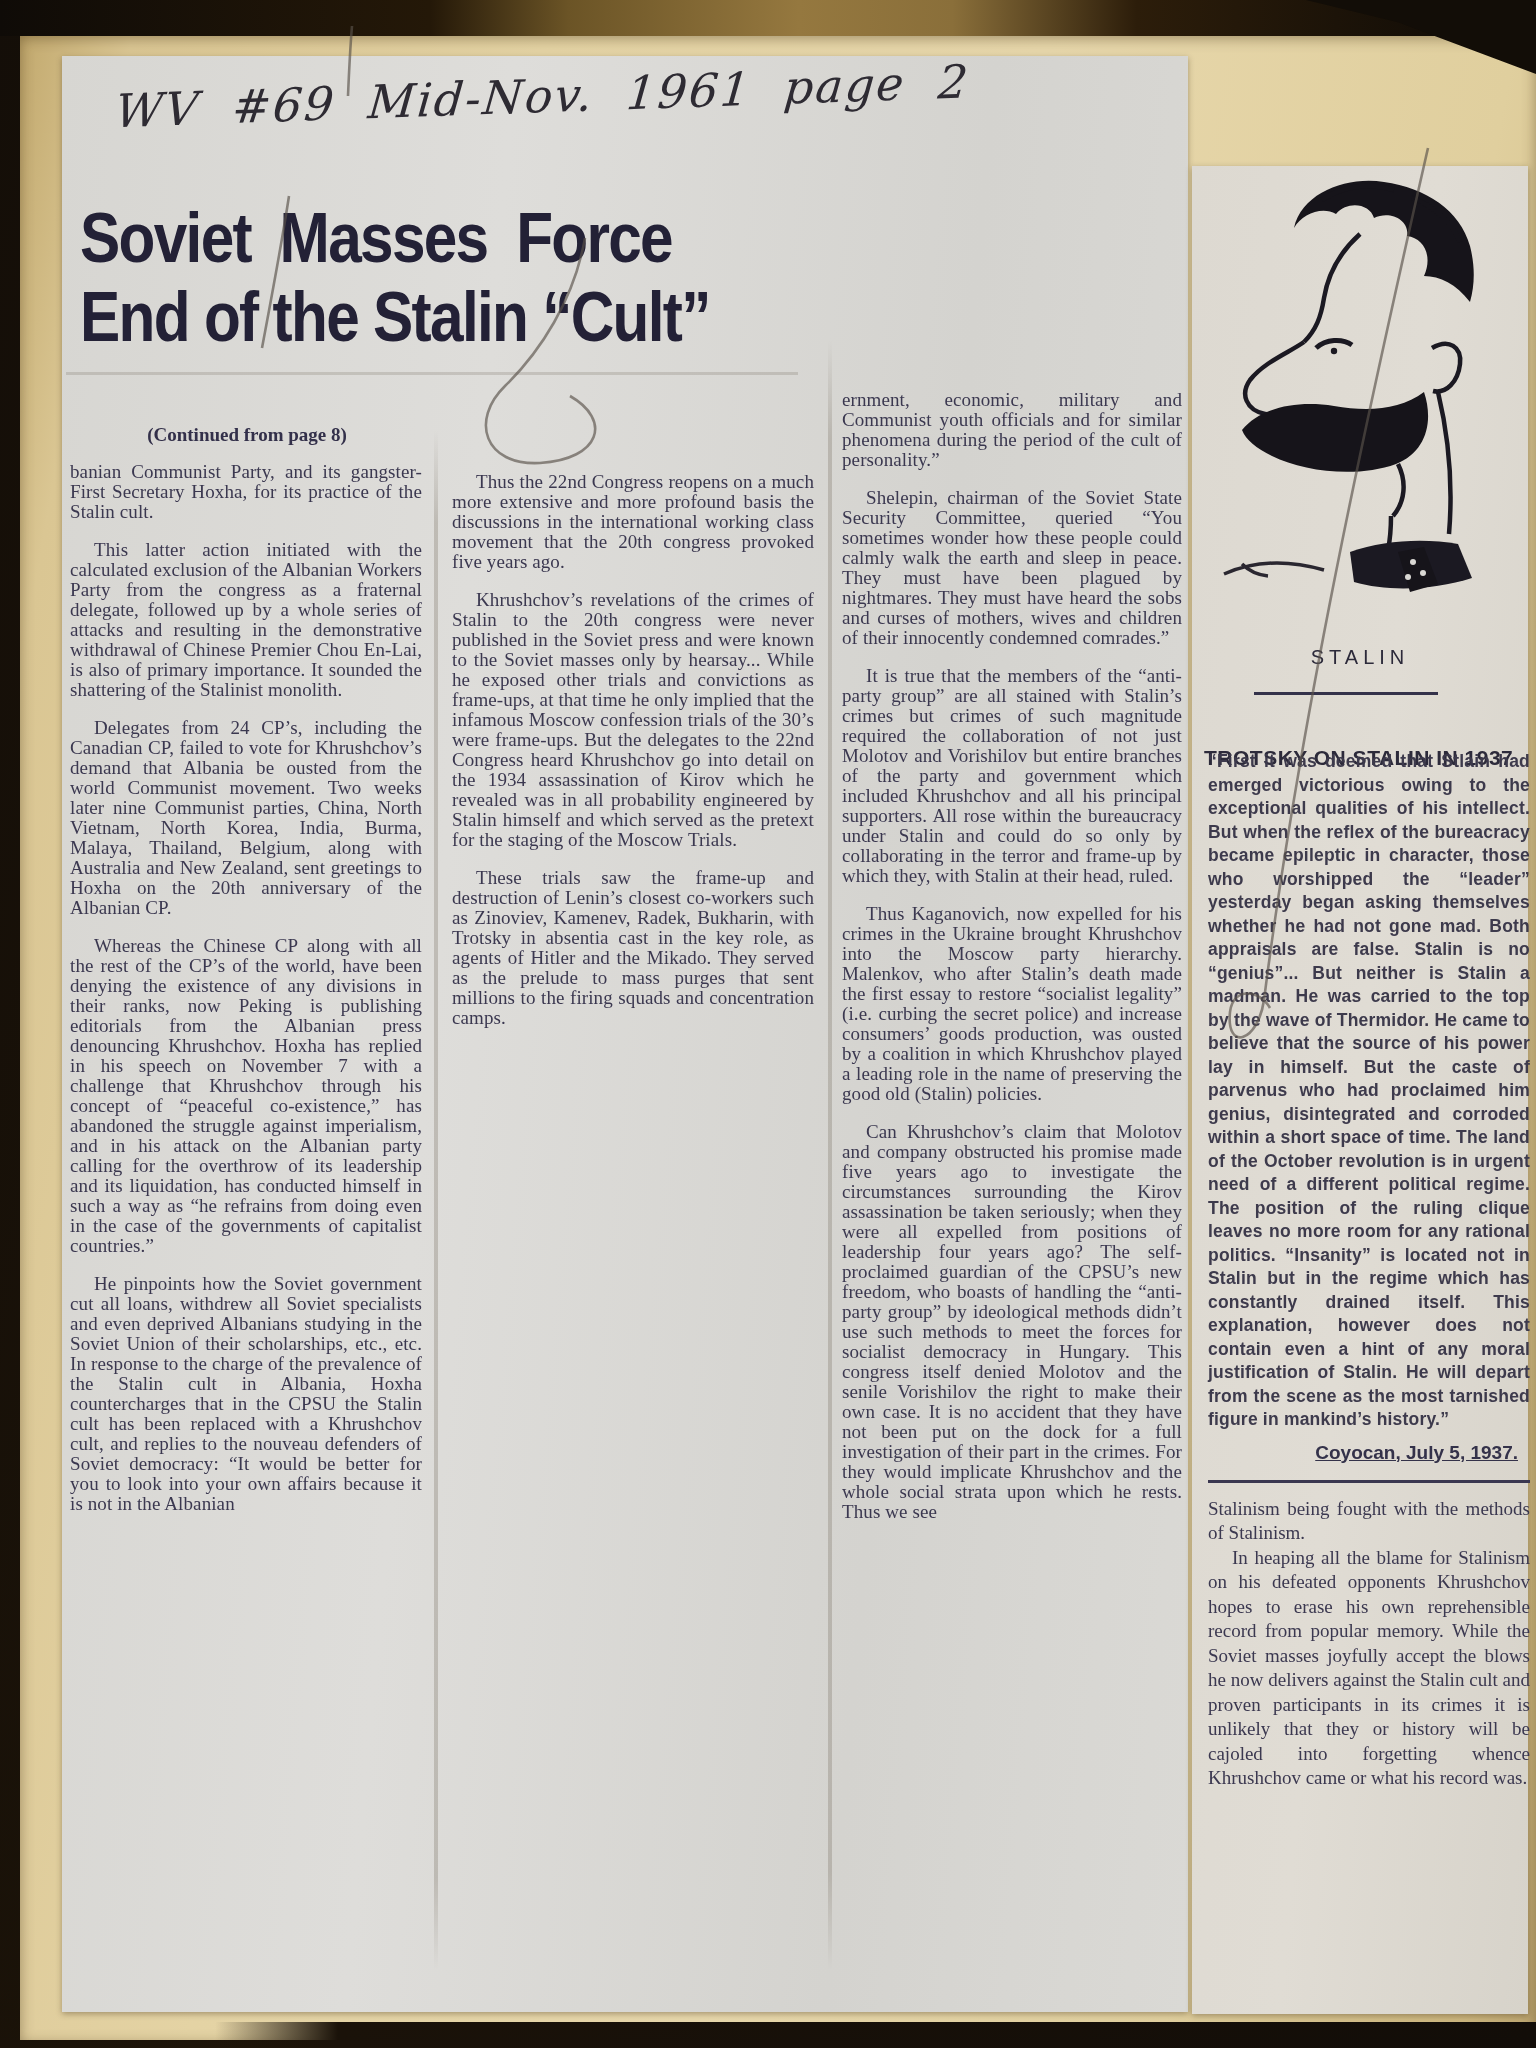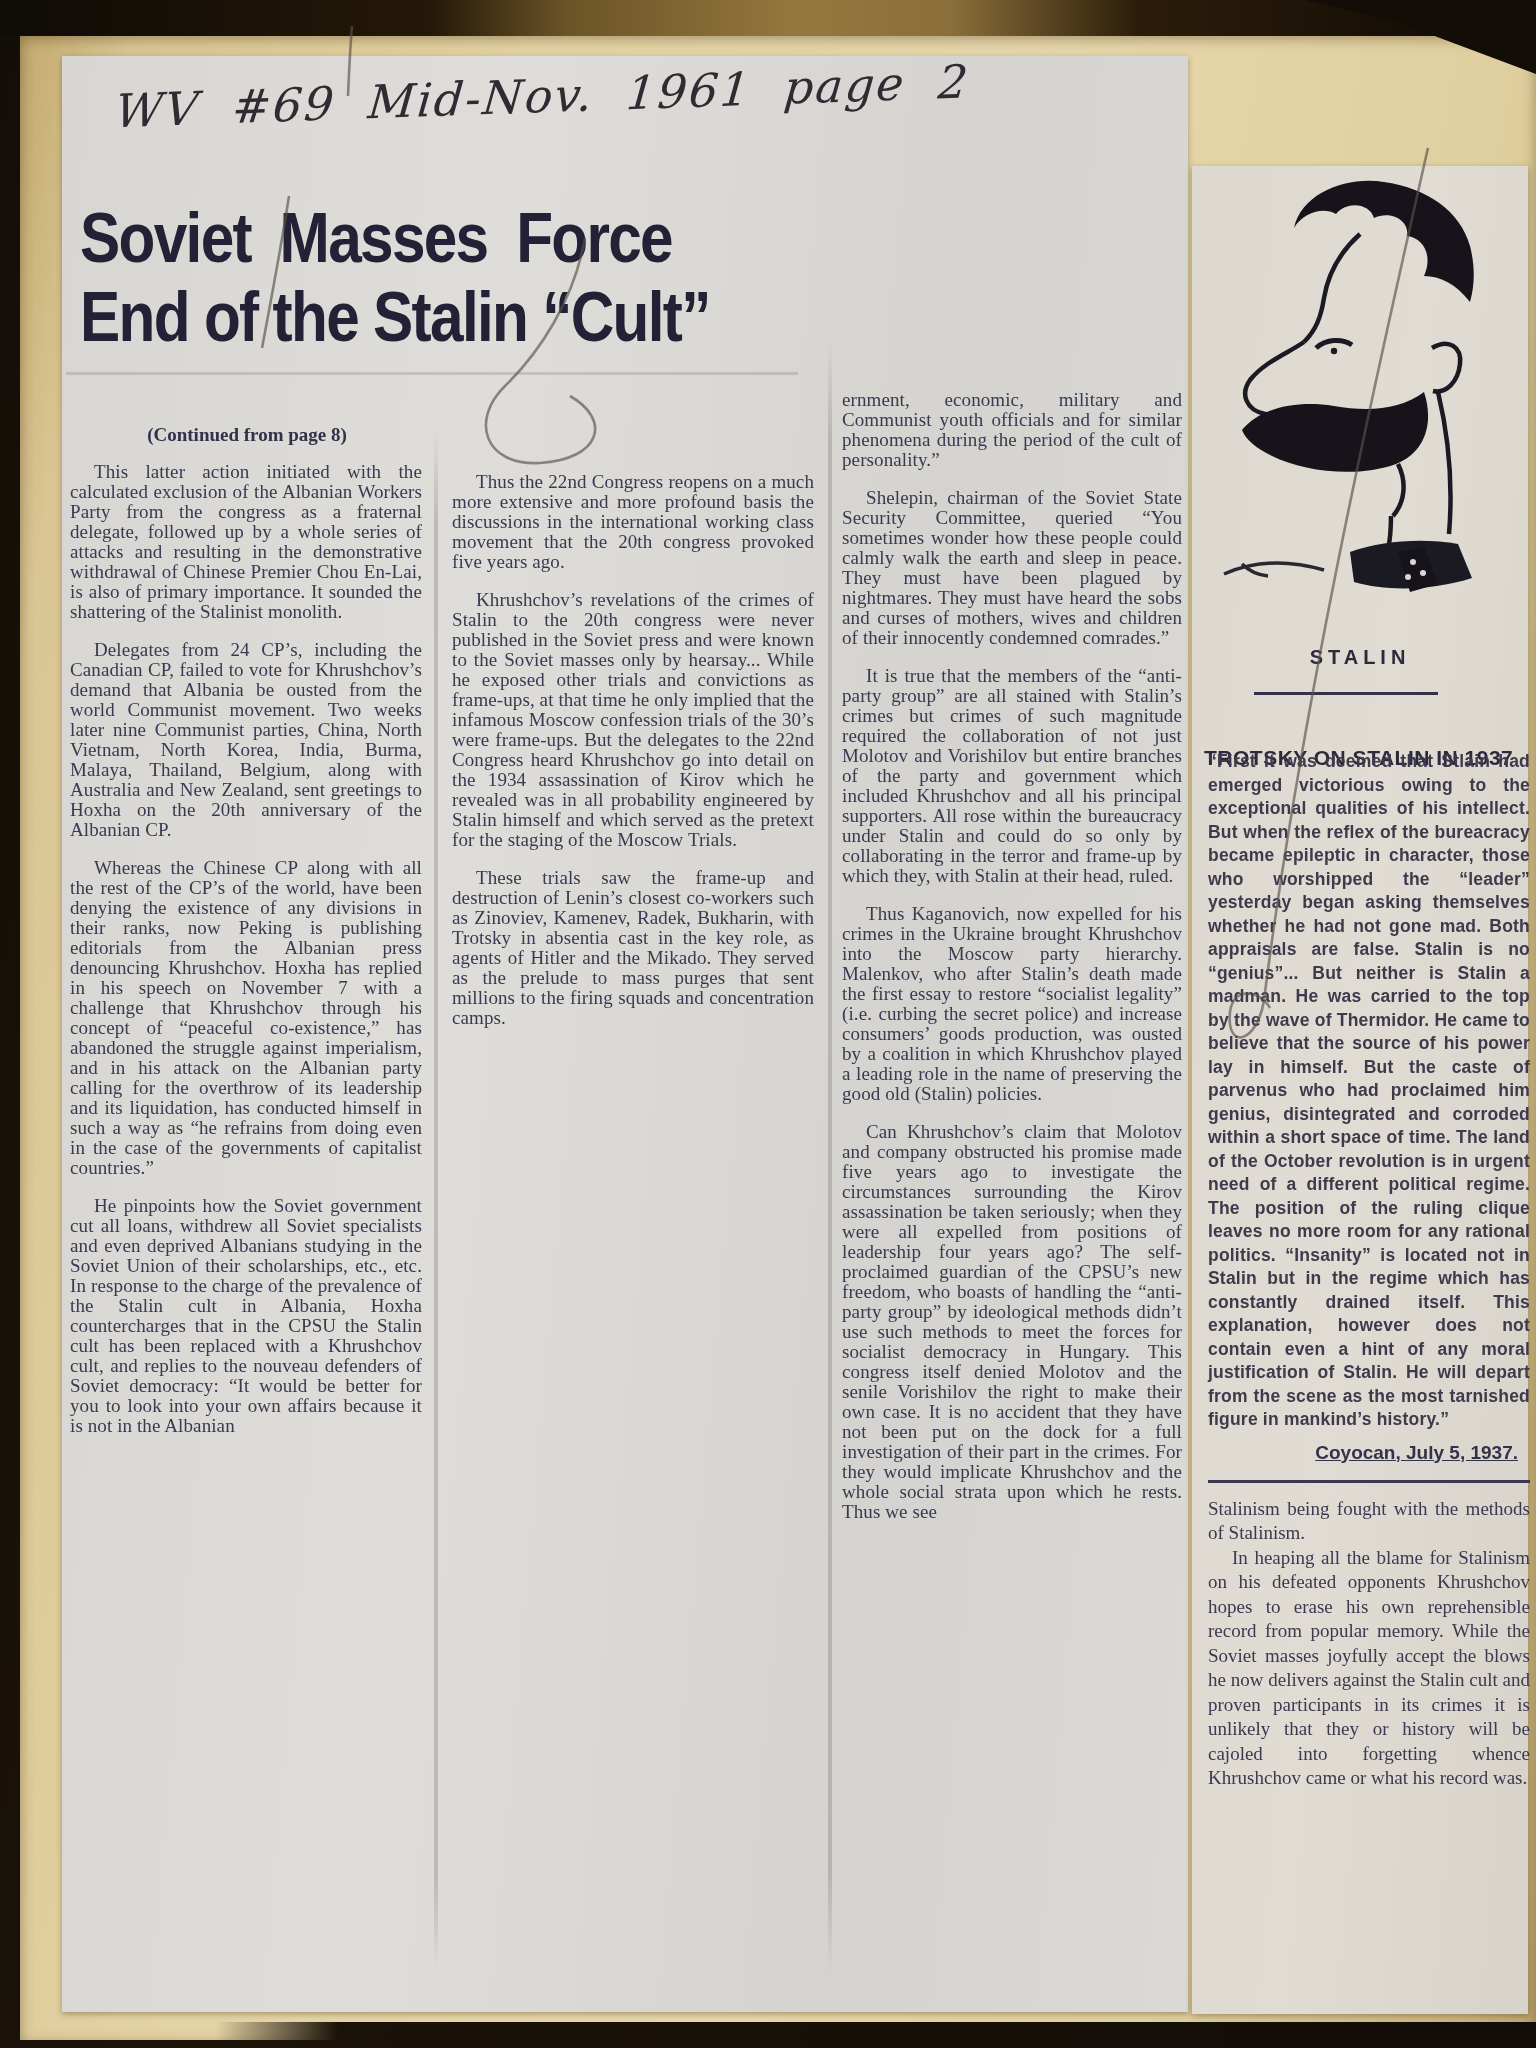--- a/index.html
+++ b/index.html
@@ -40,21 +40,21 @@
      text-align:justify;letter-spacing:.1px;}
   .bodycol p{margin:0;}
   .bodycol p + p{margin-top:18px;}
   .bodycol p.indent{text-indent:24px;}
   .col1{left:70px;top:462px;width:352px;}
   .col2{left:452px;top:472px;width:362px;}
   .col3{left:842px;top:390px;width:340px;}
 
   .stalin-figure{position:absolute;left:1202px;top:170px;width:318px;height:464px;}
   .stalin-caption{position:absolute;left:1192px;top:646px;width:336px;text-align:center;
-     font-family:"Liberation Sans",sans-serif;font-weight:bold;font-size:20px;letter-spacing:5px;color:#2c2a3a;}
+     font-family:"Liberation Sans",sans-serif;font-weight:normal;font-size:20px;letter-spacing:5px;color:#2c2a3a;}
   .side-rule{position:absolute;left:1254px;top:692px;width:184px;height:3px;background:#34324a;}
   .side-heading{position:absolute;left:1204px;top:714px;width:330px;
      font-family:"Liberation Sans",sans-serif;font-weight:bold;font-size:21px;letter-spacing:.5px;color:#2c2a3a;margin-top:32px;}
   .side-flow{position:absolute;left:1208px;top:750px;width:322px;}
   .side-quote p{margin:0;font-family:"Liberation Sans",sans-serif;font-weight:bold;
      font-size:17.5px;line-height:23.5px;color:#3d3a4c;text-align:justify;letter-spacing:.2px;}
   .side-signature{margin:10px 12px 0 0;text-align:right;
      font-family:"Liberation Sans",sans-serif;font-weight:bold;font-size:19px;color:#34324a;text-decoration:underline;}
   .side-divider{margin:16px 0 14px 0;height:3px;background:#3a3750;border:none;}
   .side-cont p{margin:0;font-size:19px;line-height:24.5px;color:#3b3850;text-align:justify;}
@@ -77,20 +77,21 @@
 
   <div class="annotation">WV #69  Mid-Nov. 1961  page 2</div>
 
   <div class="headline">
     <span class="hl1">Soviet Masses Force</span>
     <span class="hl2">End of the Stalin “Cult”</span>
   </div>
   <div class="continued">(Continued from page 8)</div>
 
   <div class="bodycol col1">
+      <p class="">banian Communist Party, and its gangster-First Secretary Hoxha, for its practice of the Stalin cult.</p>
       <p class="indent">This latter action initiated with the calculated exclusion of the Albanian Workers Party from the congress as a fraternal delegate, followed up by a whole series of attacks and resulting in the demonstrative withdrawal of Chinese Premier Chou En-Lai, is also of primary importance. It sounded the shattering of the Stalinist monolith.</p>
       <p class="indent">Delegates from 24 CP’s, including the Canadian CP, failed to vote for Khrushchov’s demand that Albania be ousted from the world Communist movement. Two weeks later nine Communist parties, China, North Vietnam, North Korea, India, Burma, Malaya, Thailand, Belgium, along with Australia and New Zealand, sent greetings to Hoxha on the 20th anniversary of the Albanian CP.</p>
       <p class="indent">Whereas the Chinese CP along with all the rest of the CP’s of the world, have been denying the existence of any divisions in their ranks, now Peking is publishing editorials from the Albanian press denouncing Khrushchov. Hoxha has replied in his speech on November 7 with a challenge that Khrushchov through his concept of “peaceful co-existence,” has abandoned the struggle against imperialism, and in his attack on the Albanian party calling for the overthrow of its leadership and its liquidation, has conducted himself in such a way as “he refrains from doing even in the case of the governments of capitalist countries.”</p>
       <p class="indent">He pinpoints how the Soviet government cut all loans, withdrew all Soviet specialists and even deprived Albanians studying in the Soviet Union of their scholarships, etc., etc. In response to the charge of the prevalence of the Stalin cult in Albania, Hoxha countercharges that in the CPSU the Stalin cult has been replaced with a Khrushchov cult, and replies to the nouveau defenders of Soviet democracy: “It would be better for you to look into your own affairs because it is not in the Albanian</p>
     </div>
   <div class="bodycol col2">
       <p class="indent">Thus the 22nd Congress reopens on a much more extensive and more profound basis the discussions in the international working class movement that the 20th congress provoked five years ago.</p>
       <p class="indent">Khrushchov’s revelations of the crimes of Stalin to the 20th congress were never published in the Soviet press and were known to the Soviet masses only by hearsay... While he exposed other trials and convictions as frame-ups, at that time he only implied that the infamous Moscow confession trials of the 30’s were frame-ups. But the delegates to the 22nd Congress heard Khrushchov go into detail on the 1934 assassination of Kirov which he revealed was in all probability engineered by Stalin himself and which served as the pretext for the staging of the Moscow Trials.</p>
       <p class="indent">These trials saw the frame-up and destruction of Lenin’s closest co-workers such as Zinoviev, Kamenev, Radek, Bukharin, with Trotsky in absentia cast in the key role, as agents of Hitler and the Mikado. They served as the prelude to mass purges that sent millions to the firing squads and concentration camps.</p>
     </div>

